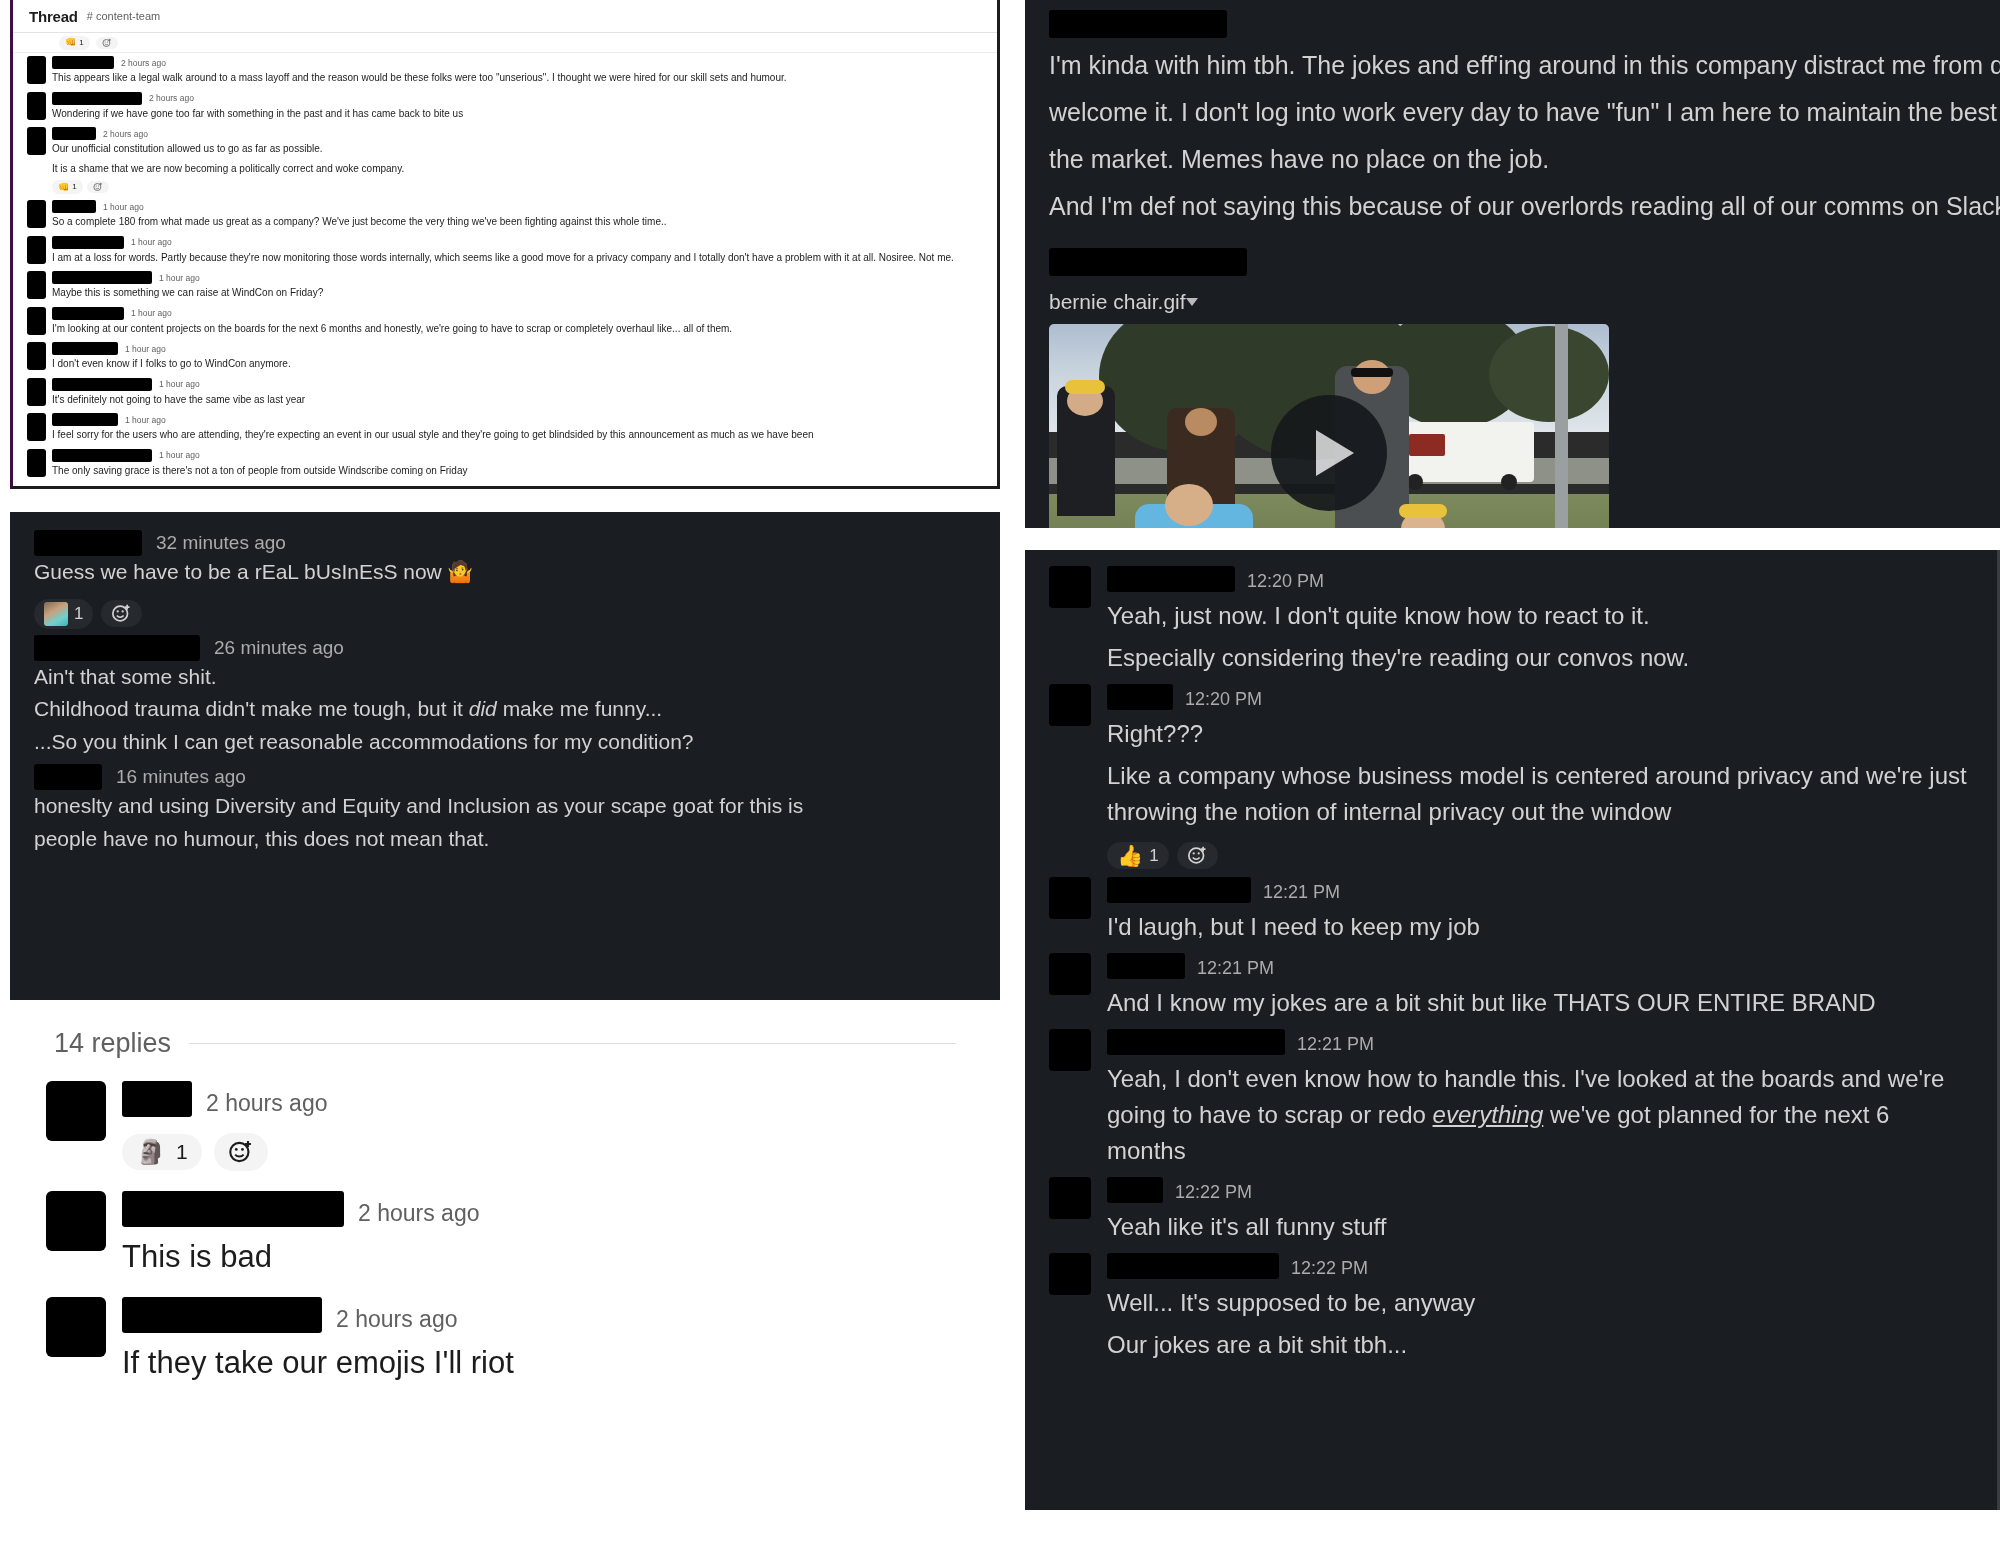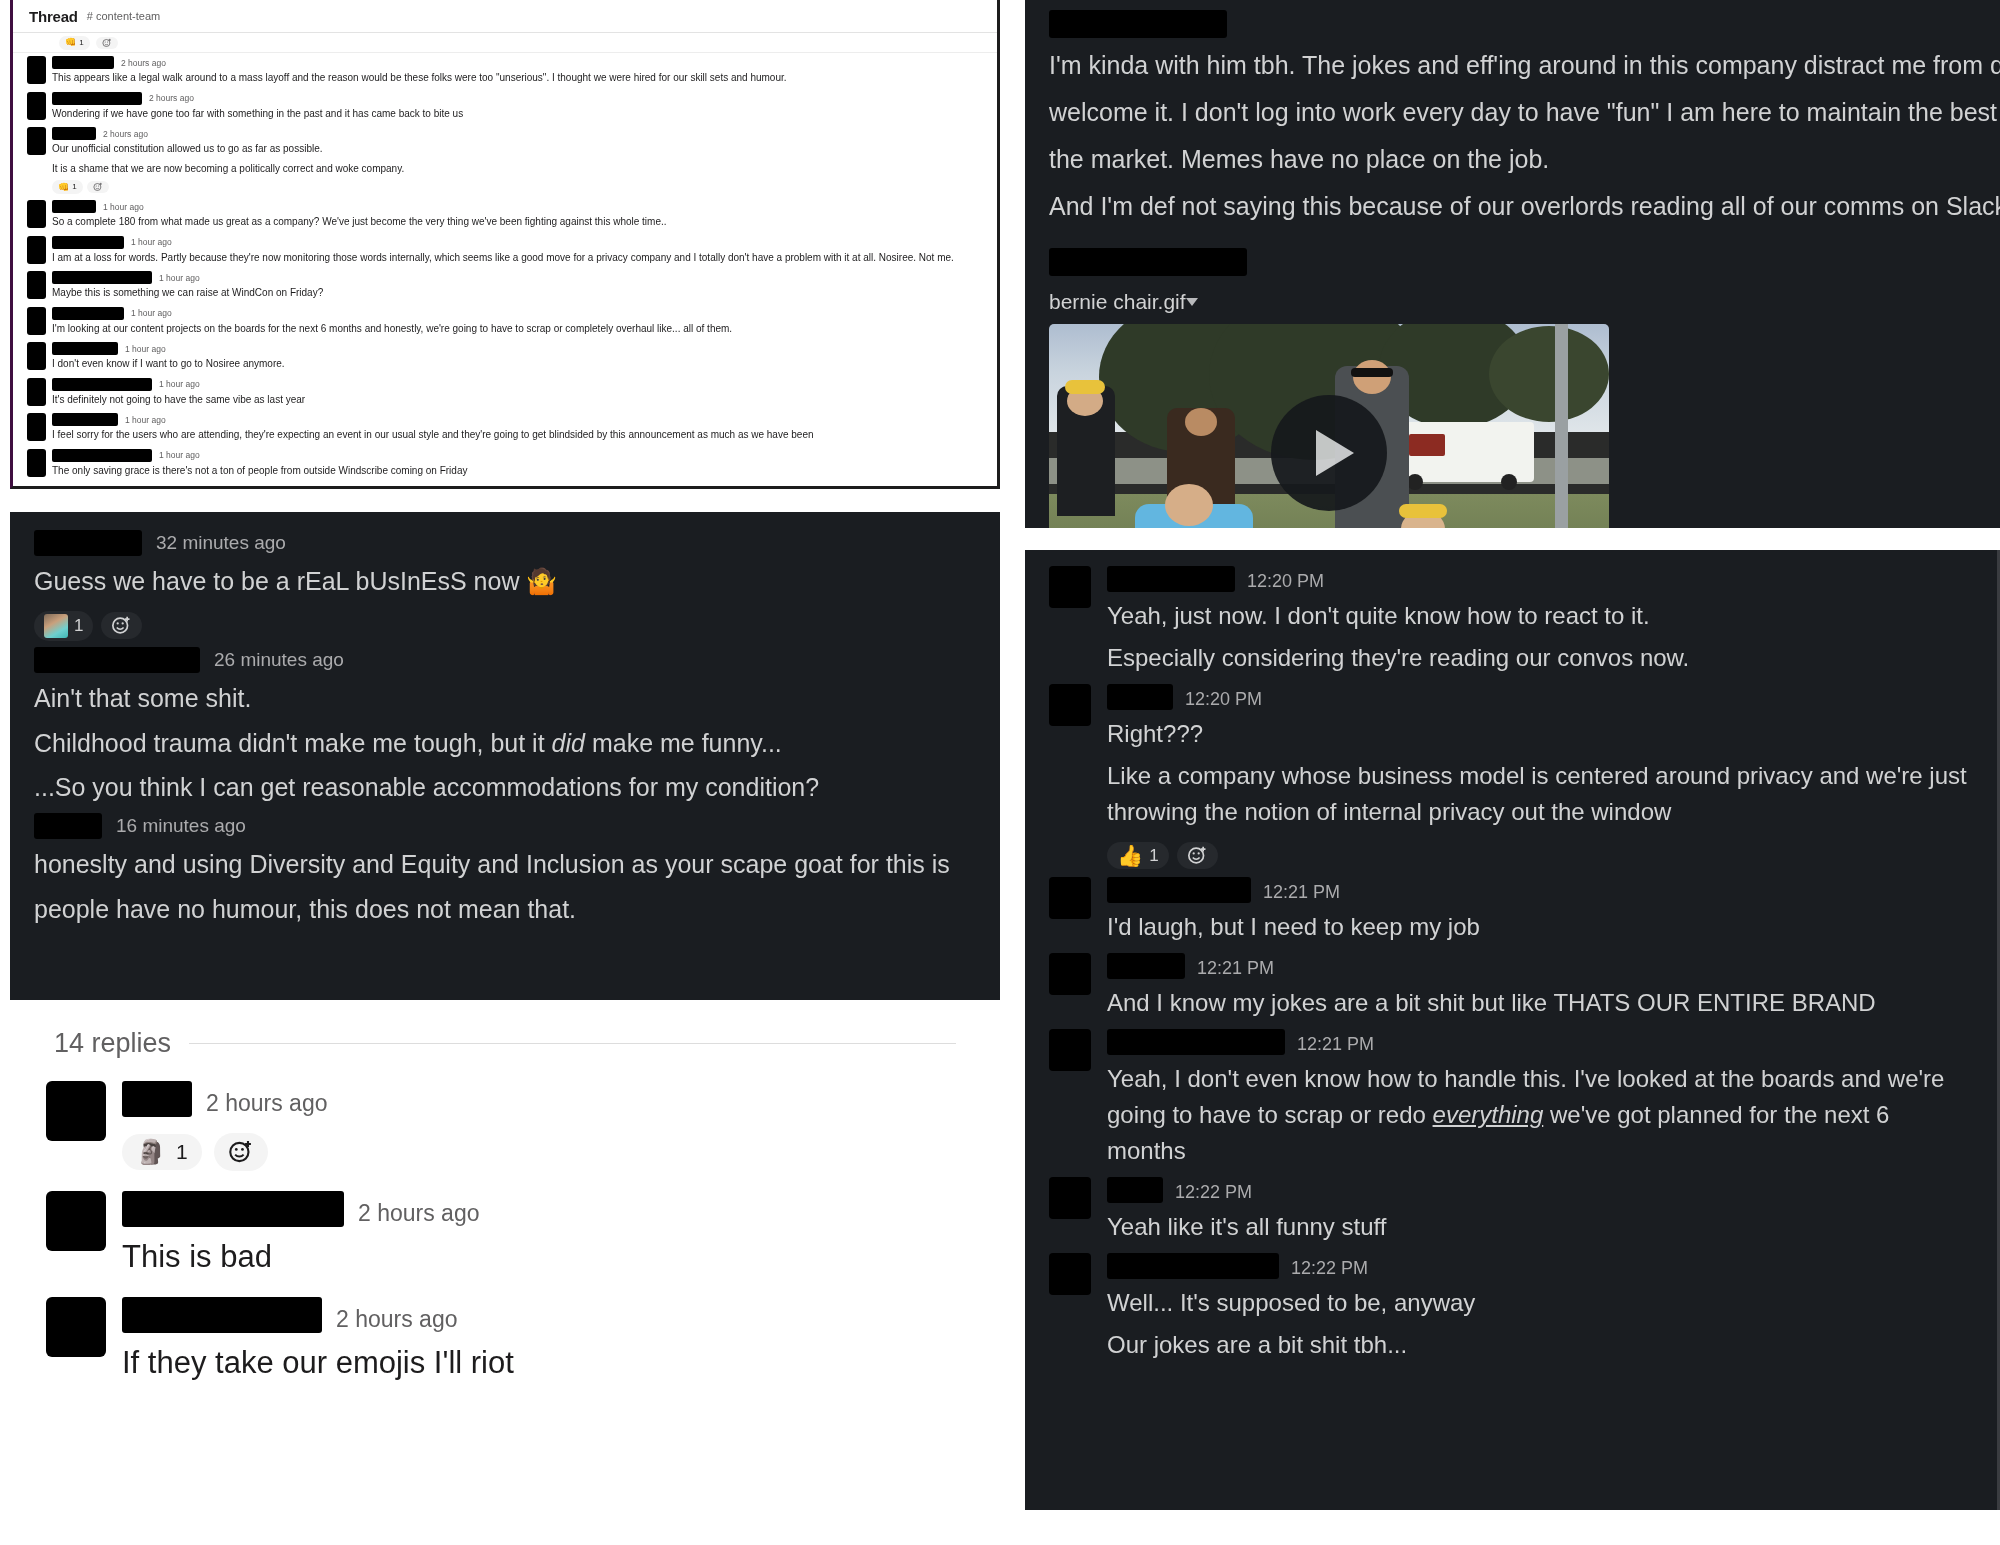--- a/index.html
+++ b/index.html
@@ -32,21 +32,21 @@
          border-radius:9px;padding:1px 6px;font-size:8px;color:#1d1c1d;line-height:12px;}
   .chipS .em{font-size:9px;line-height:1;}
 
   
   #panelB{left:10px;top:512px;width:990px;height:488px;background:#1a1d21;}
   #panelB .strip{height:14px;background:#1a1d21;}
   .msgD{padding:4px 24px 2px 24px;}
   .msgD .mh{display:flex;align-items:center;gap:14px;}
   .msgD .nm{height:26px;background:#000;border-radius:3px;}
   .msgD .ts{font-size:19px;color:#ababad;}
-  .msgD .tx{font-size:25px;color:#d1d2d3;line-height:1.55;margin-top:6px;}
+  .msgD .tx{font-size:21px;color:#d1d2d3;line-height:1.55;margin-top:0;}
   .msgD .tx i{font-style:italic;}
   .chipD{display:inline-flex;align-items:center;gap:6px;background:#26292d;
          border-radius:15px;padding:3px 10px;font-size:17px;color:#d1d2d3;}
   .chipD .em{font-size:21px;line-height:1;}
   .emojiAv{width:24px;height:24px;border-radius:3px;
            background:linear-gradient(150deg,#7e6a58 0%,#c9a07c 38%,#6fd0cf 70%,#3fb7b5 100%);}
 
   
   #panelC{left:10px;top:1000px;width:990px;height:545px;background:#ffffff;}
   .repHdr{display:flex;align-items:center;gap:18px;padding:28px 44px 8px 44px;}
@@ -212,21 +212,21 @@
 
     </div>
       </div>
       <div class="msgL">
     <div class="av redact"></div>
     <div class="bd">
       <div class="mh">
         <span class="nm redact" style="width:66px"></span>
         <span class="ts">1 hour ago</span>
       </div>
-      <div class="tx">I don't even know if I want to go to Nosiree anymore.</div>
+      <div class="tx">I don't even know if I folks to go to WindCon anymore.</div>
 
     </div>
       </div>
       <div class="msgL">
     <div class="av redact"></div>
     <div class="bd">
       <div class="mh">
         <span class="nm redact" style="width:100px"></span>
         <span class="ts">1 hour ago</span>
       </div>

